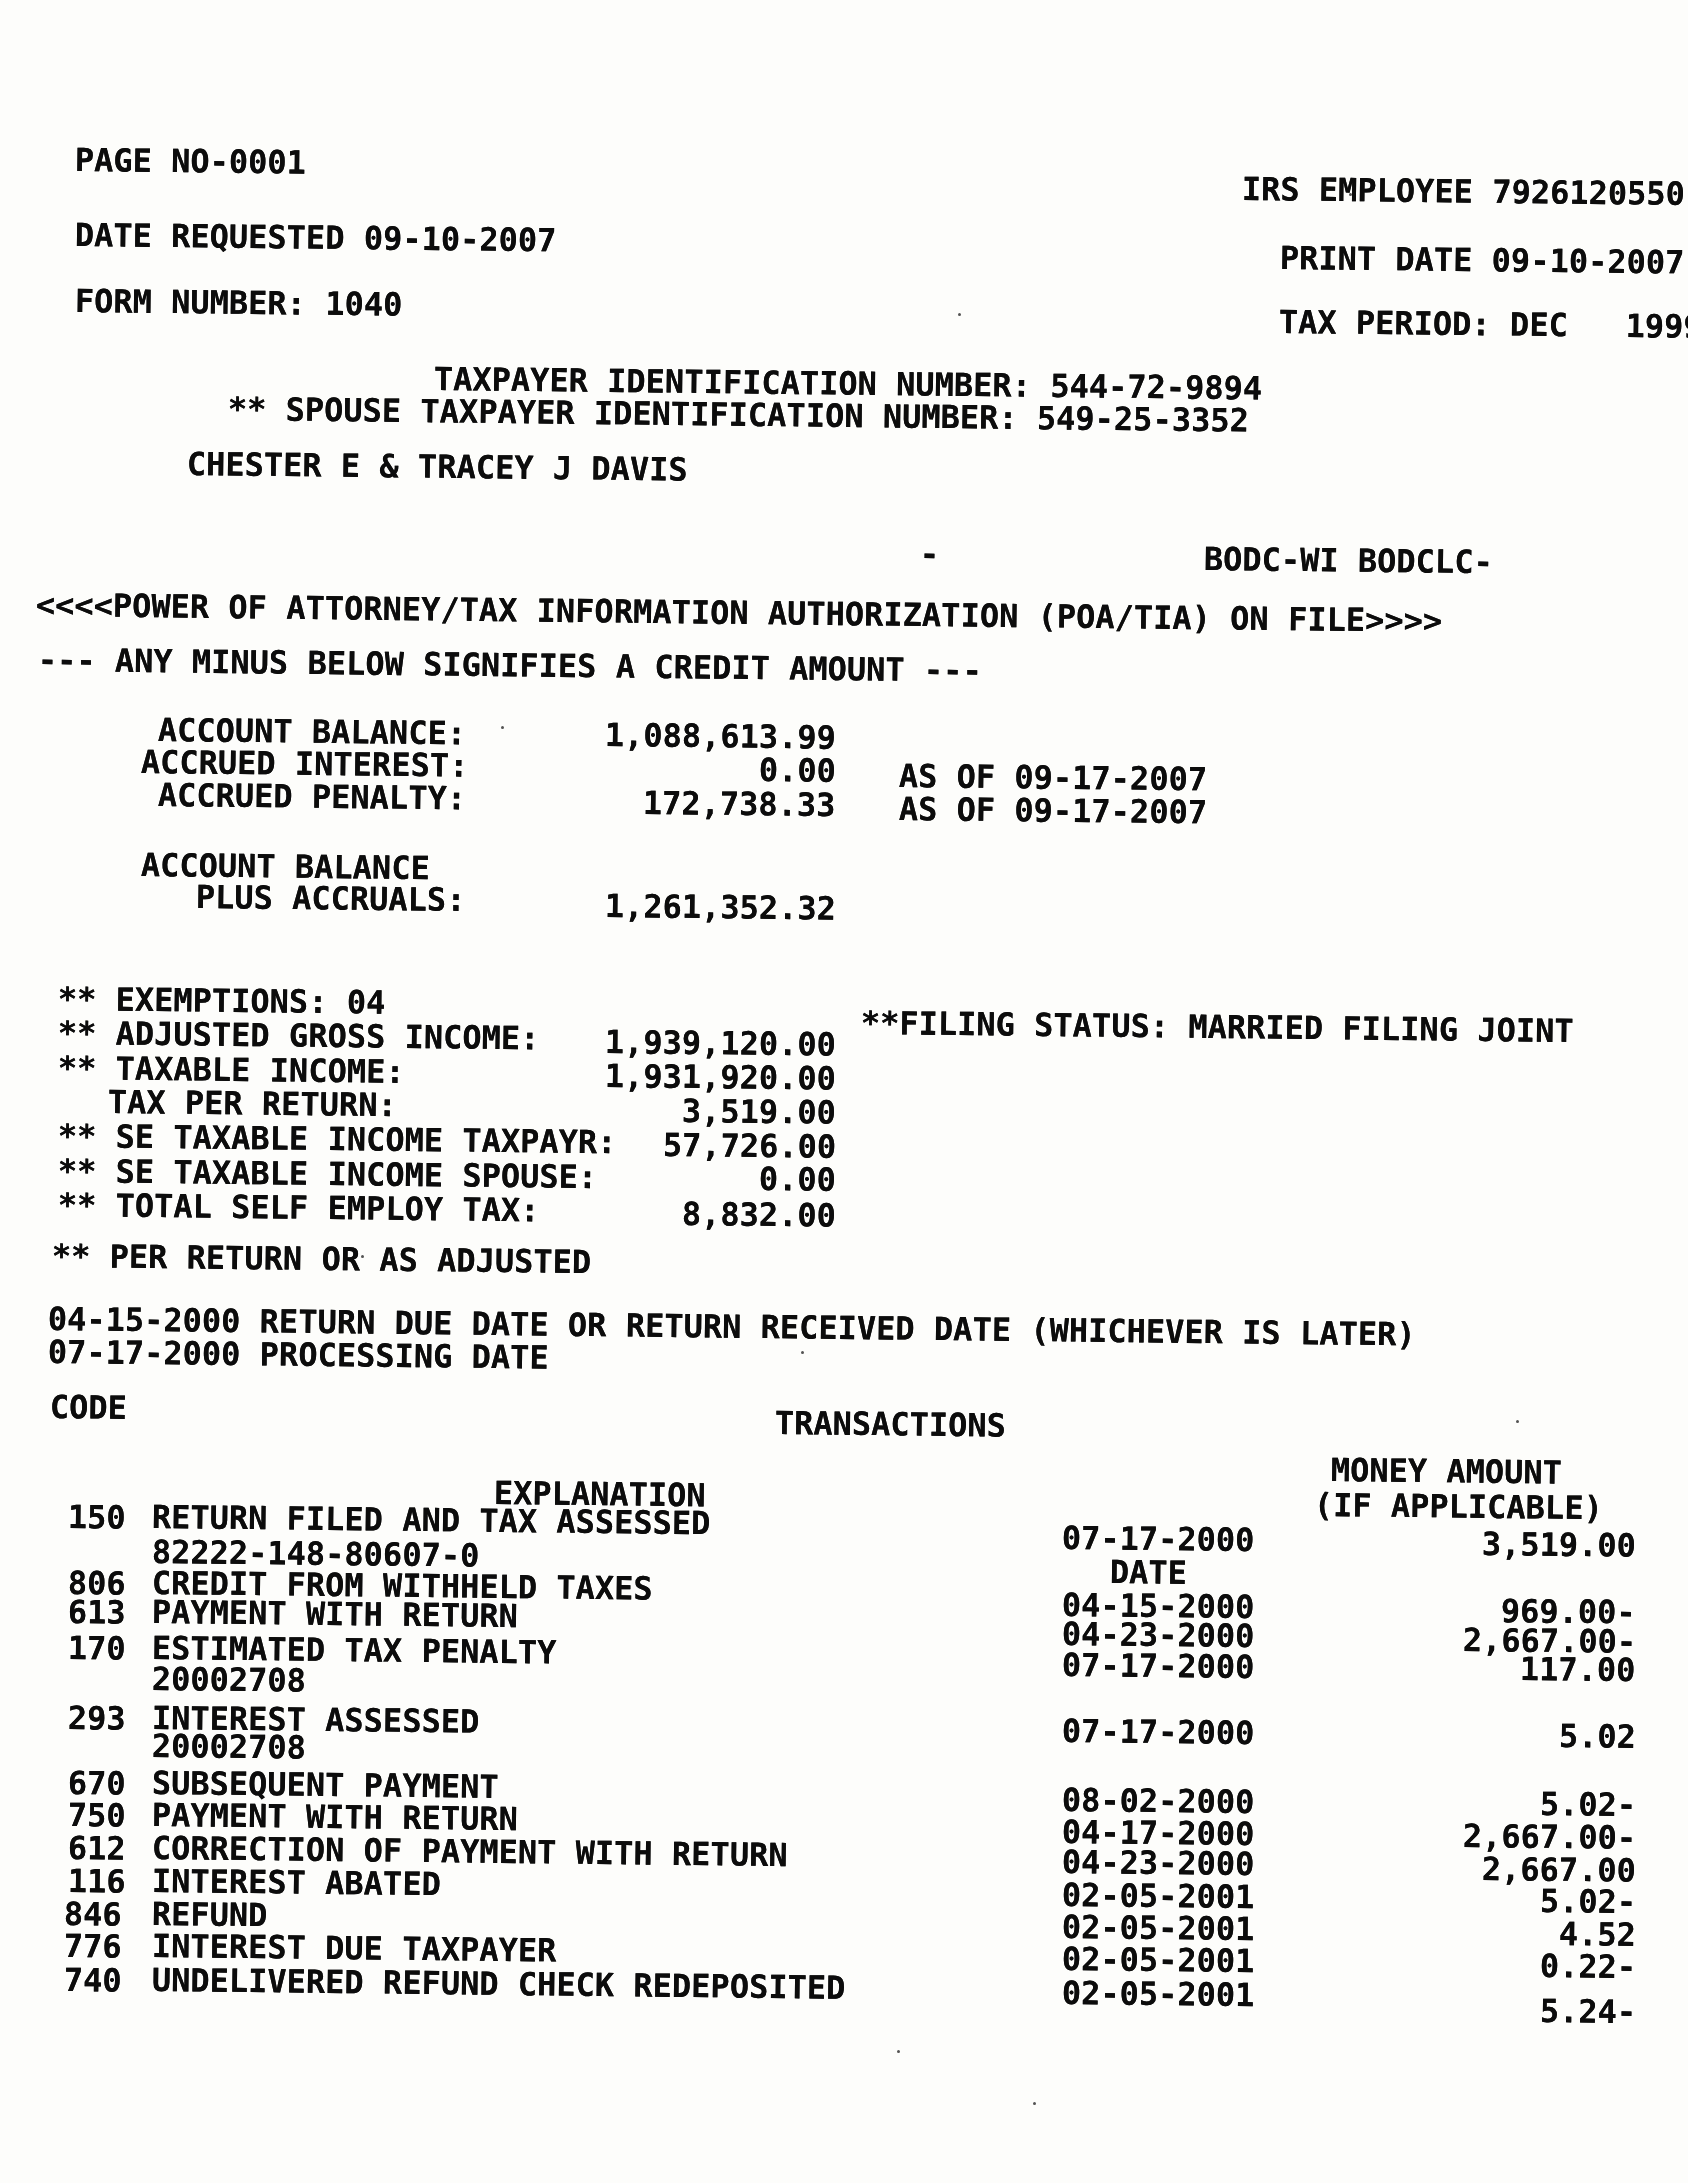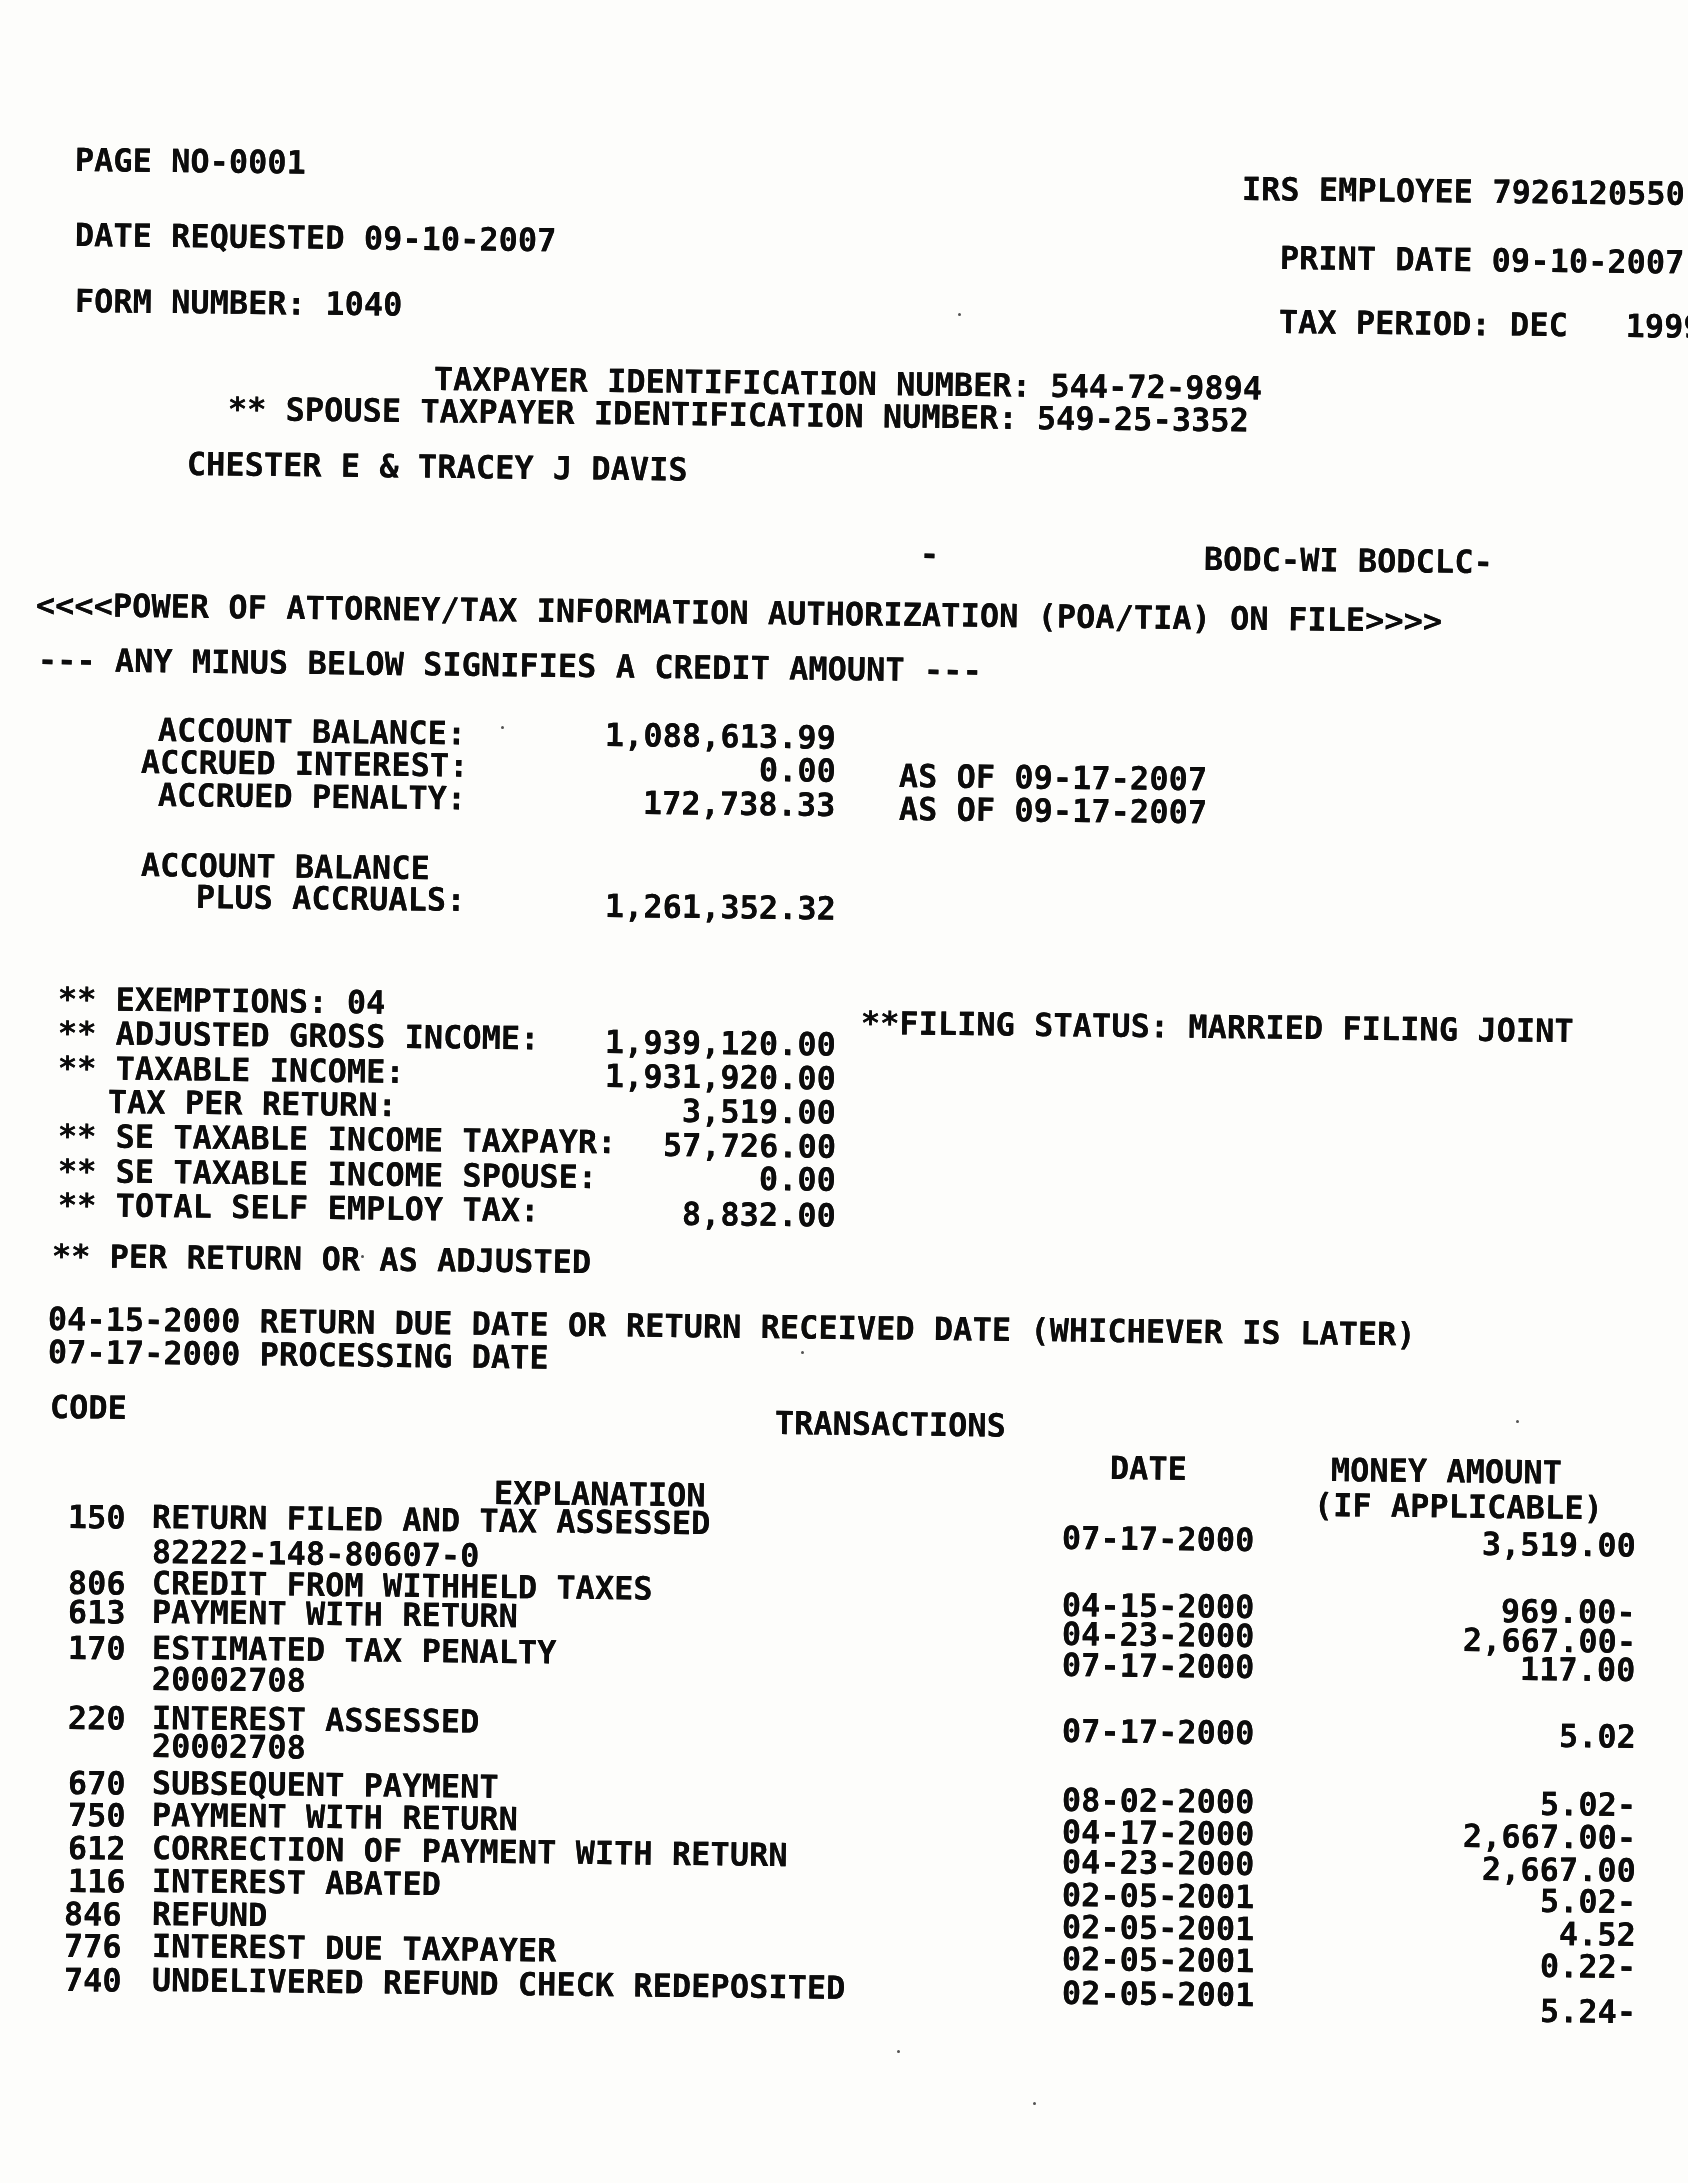--- a/index.html
+++ b/index.html
@@ -74,21 +74,21 @@
   <div class="t r" style="right:853px;top:1163px">0.00</div>
   <div class="t" style="left:58px;top:1189px">** TOTAL SELF EMPLOY TAX:</div>
   <div class="t r" style="right:853px;top:1198px">8,832.00</div>
   <div class="t" style="left:52px;top:1240px">** PER RETURN OR AS ADJUSTED</div>
   <div class="t" style="left:48px;top:1303px">04-15-2000 RETURN DUE DATE OR RETURN RECEIVED DATE (WHICHEVER IS LATER)</div>
   <div class="t" style="left:48px;top:1336px">07-17-2000 PROCESSING DATE</div>
 
   <div class="t" style="left:775px;top:1407px">TRANSACTIONS</div>
   <div class="t" style="left:50px;top:1391px">CODE</div>
   <div class="t" style="left:494px;top:1477px">EXPLANATION</div>
-  <div class="t" style="left:1110px;top:1452px">DATE</div>
+  <div class="t" style="left:1110px;top:1556px">DATE</div>
   <div class="t" style="left:1331px;top:1454px">MONEY AMOUNT</div>
   <div class="t" style="left:1314px;top:1489px">(IF APPLICABLE)</div>
 
   <div>
     <div class="t" style="left:68px;top:1501px">150</div>
     <div class="t" style="left:152px;top:1501px">RETURN FILED AND TAX ASSESSED</div>
     <div class="t" style="left:1062px;top:1522px">07-17-2000</div>
     <div class="t r" style="right:53px;top:1528px">3,519.00</div>
     <div class="t" style="left:152px;top:1536px">82222-148-80607-0</div>
   </div>
@@ -109,21 +109,21 @@
 
   <div>
     <div class="t" style="left:68px;top:1632px">170</div>
     <div class="t" style="left:152px;top:1632px">ESTIMATED TAX PENALTY</div>
     <div class="t" style="left:1062px;top:1649px">07-17-2000</div>
     <div class="t r" style="right:53px;top:1653px">117.00</div>
     <div class="t" style="left:152px;top:1663px">20002708</div>
   </div>
 
   <div>
-    <div class="t" style="left:68px;top:1702px">220</div>
+    <div class="t" style="left:68px;top:1702px">293</div>
     <div class="t" style="left:152px;top:1702px">INTEREST ASSESSED</div>
     <div class="t" style="left:1062px;top:1715px">07-17-2000</div>
     <div class="t r" style="right:53px;top:1720px">5.02</div>
     <div class="t" style="left:152px;top:1730px">20002708</div>
   </div>
 
   <div>
     <div class="t" style="left:68px;top:1767px">670</div>
     <div class="t" style="left:152px;top:1767px">SUBSEQUENT PAYMENT</div>
     <div class="t" style="left:1062px;top:1784px">08-02-2000</div>

